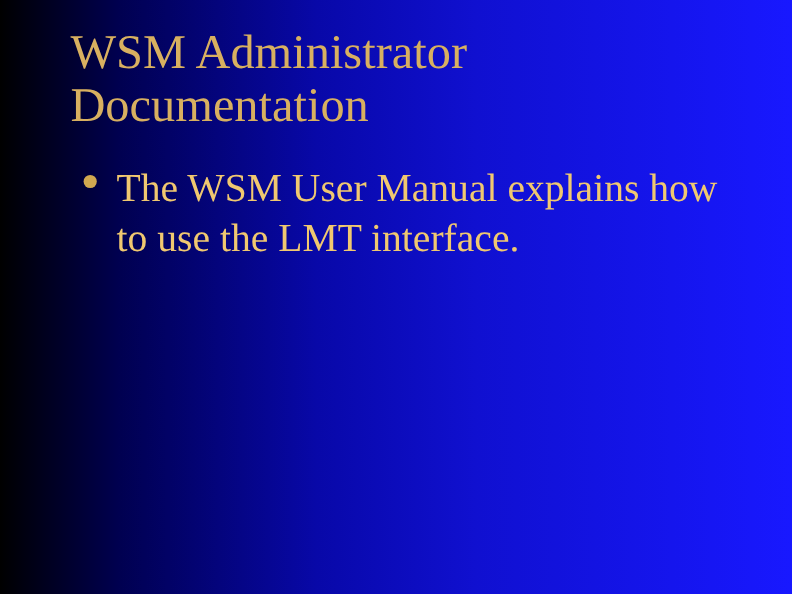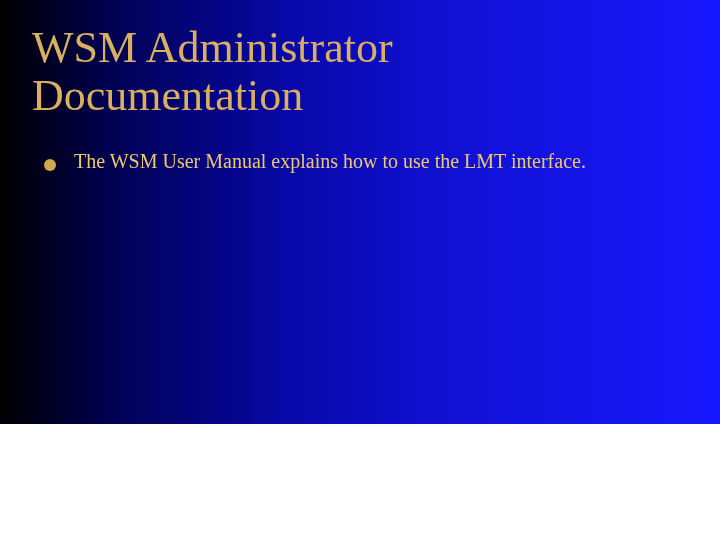--- a/index.html
+++ b/index.html
@@ -4,41 +4,41 @@
 <style>
   html, body {
     margin: 0;
     padding: 0;
     width: 720px;
     height: 540px;
     overflow: hidden;
   }
   .slide {
     width: 720px;
-    height: 424px;
+    height: 540px;
     background: linear-gradient(to right, #000000 0%, #000050 15%, #0808a8 40%, #1010d0 60%, #1818ff 100%);
     box-sizing: border-box;
-    padding: 24px 60px 0 32px;
+    padding: 24px 60px 0 64px;
     font-family: "Times New Roman", Times, serif;
   }
   .title {
     color: #d8b060;
     font-size: 44px;
     line-height: 1.1;
     margin: 0 0 28px 0;
     font-weight: normal;
   }
   .bullets {
     list-style: none;
     padding: 0;
     margin: 0 0 0 12px;
   }
   .bullets li {
     color: #f0c870;
-    font-size: 20px;
+    font-size: 36px;
     line-height: 1.25;
     margin-bottom: 34px;
     position: relative;
     padding-left: 30px;
   }
   .bullets li::before {
     content: "";
     position: absolute;
     left: 0;
     top: 10px;

